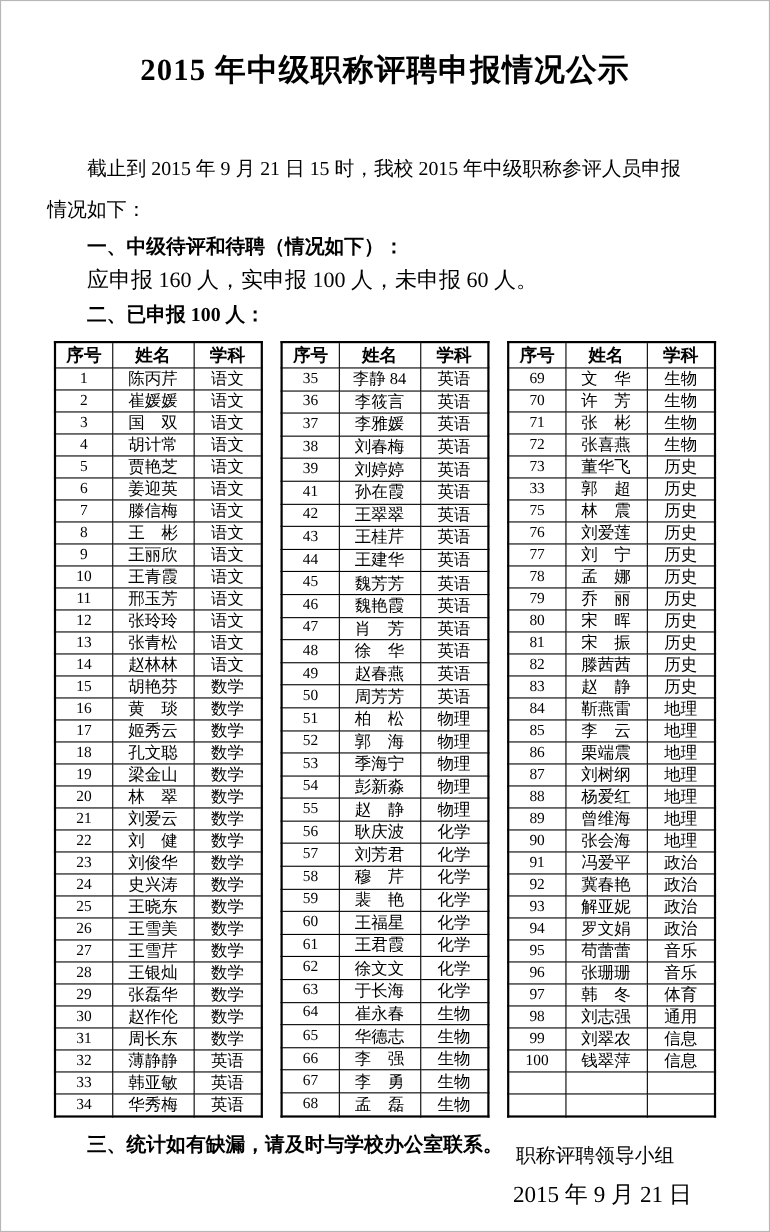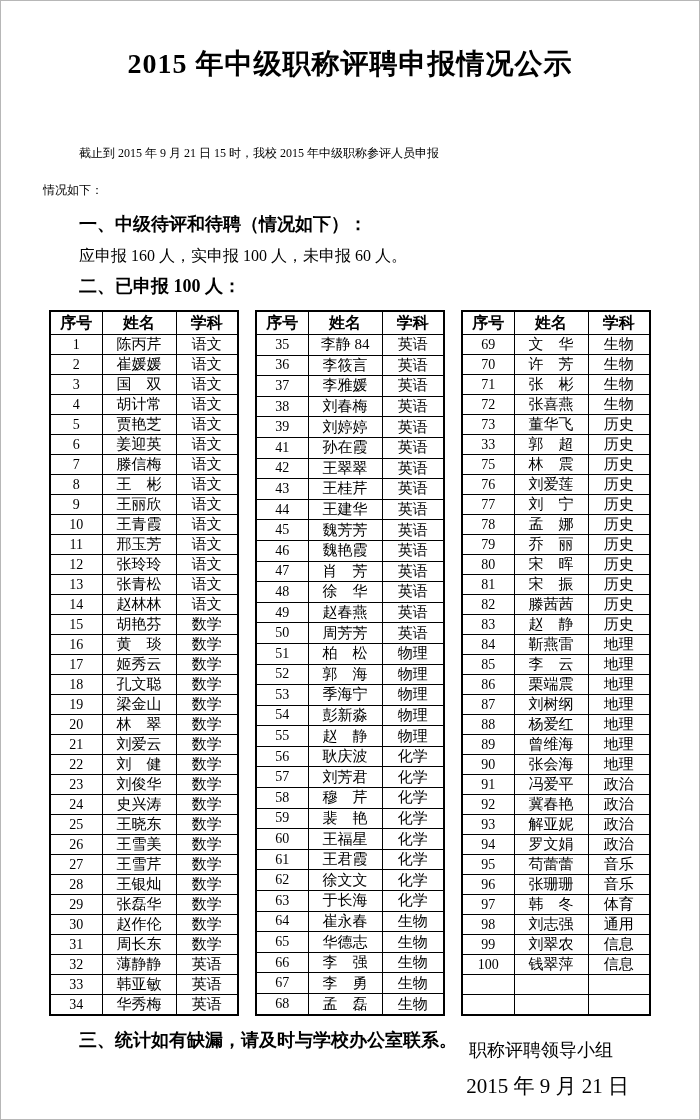--- a/index.html
+++ b/index.html
@@ -16,32 +16,32 @@
   .doc{padding:0 42px;box-sizing:border-box;}
   .title{
     text-align:center;
     font-size:28px;
     font-weight:bold;
     margin:44px 0 0 0;
     letter-spacing:1px;
   }
   .intro{
     margin-top:52px;
-    font-size:12px;
+    font-size:18px;
     line-height:37px;
   }
   .intro .line1{padding-left:36px;}
   .heading{
     font-size:18px;
     font-weight:bold;
     line-height:31px;
     padding-left:36px;
   }
   .plain{
-    font-size:16px;
+    font-size:20px;
     font-weight:normal;
     line-height:31px;
     padding-left:36px;
   }
   .tables{
     display:flex;
     gap:16px;
     margin:8px 0 0 6px;
   }
   table{

